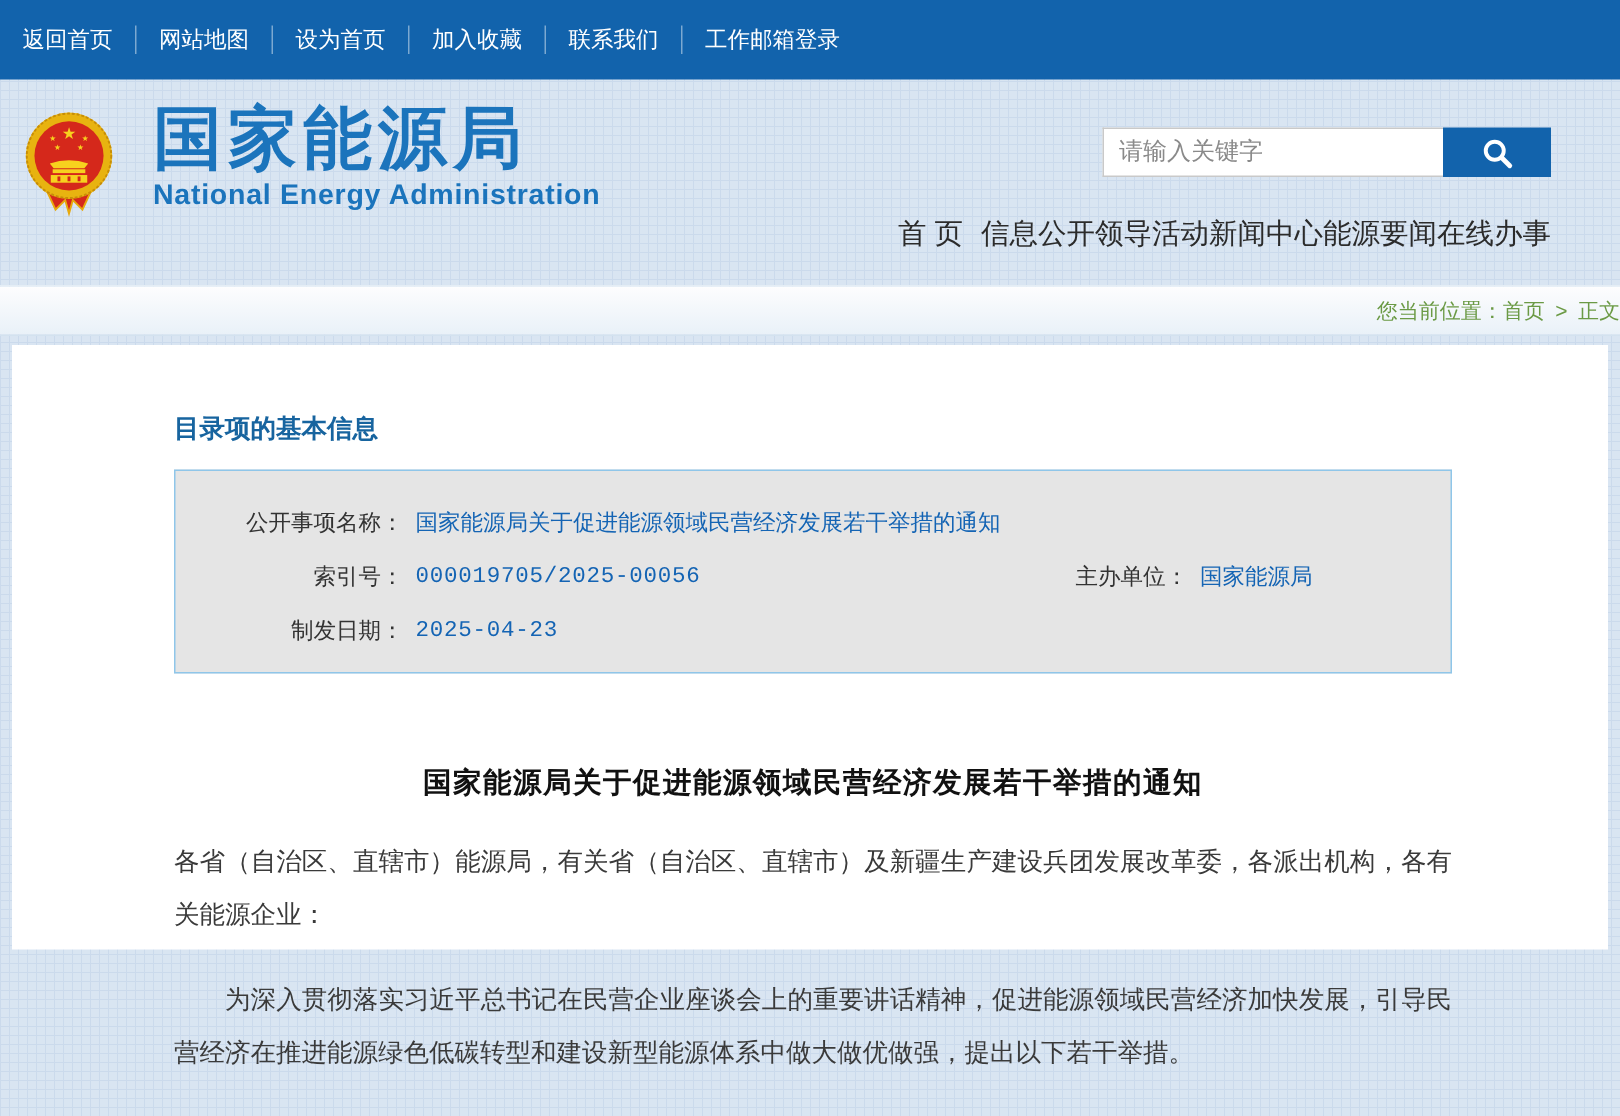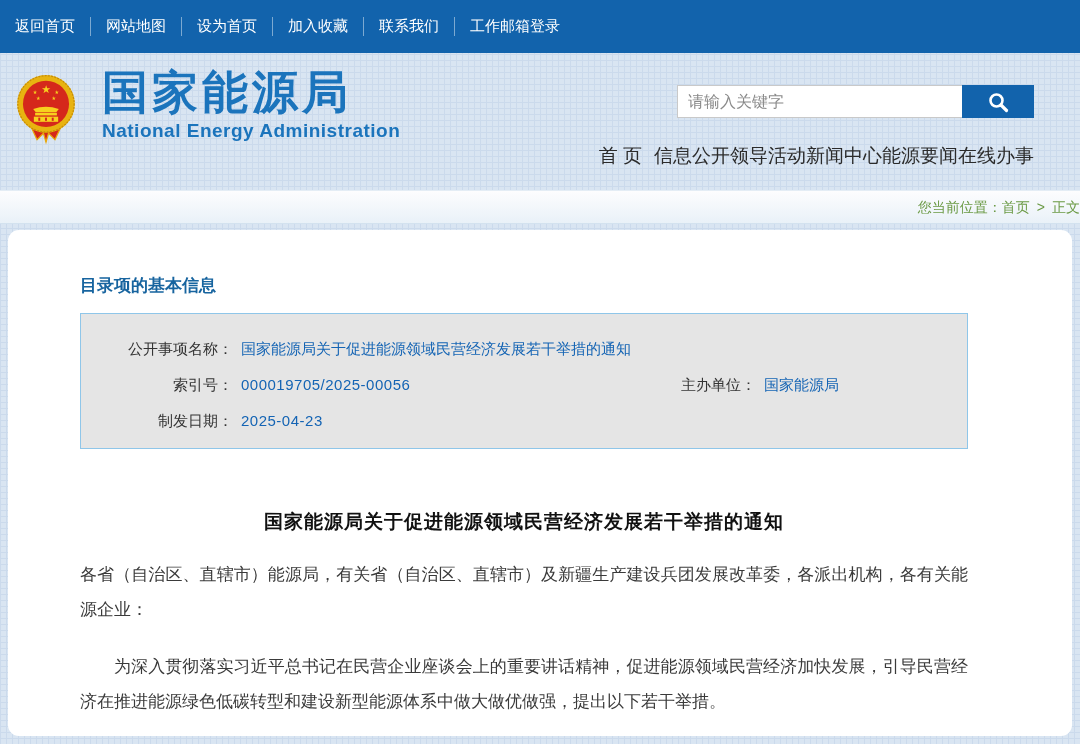--- a/index.html
+++ b/index.html
@@ -31,21 +31,21 @@
   .brand { margin-left:24px; }
   .brand-cn {
     color:#1b74bc; font-size:46px; font-weight:bold; letter-spacing:4px; line-height:1.1;
   }
   .brand-en {
     color:#1b74bc; font-size:19px; font-weight:bold; letter-spacing:0.5px; margin-top:2px;
   }
   .banner-right { position:absolute; right:46px; top:32px; text-align:right; }
   .search-row { display:flex; justify-content:flex-end; }
   .search-input {
-    width:285px; height:33px; border:1px solid #c9c9c9; border-right:none;
+    width:227px; height:33px; border:1px solid #c9c9c9; border-right:none;
     background:#ffffff; font-size:16px; padding:0 10px; color:#333; outline:none;
     font-family:"Liberation Sans", sans-serif;
   }
   .search-input::placeholder { color:#8a8a8a; }
   .search-btn {
     width:72px; height:33px; background:#1263ac; border:none; cursor:pointer;
     display:flex; align-items:center; justify-content:center;
   }
   .nav-row {
     margin-top:25px; display:flex; justify-content:flex-end; 
@@ -60,35 +60,34 @@
     height:34px; line-height:33px;
     background:linear-gradient(#fdfdfe, #e9f1f8);
     border-top:1px solid #e4edf5; border-bottom:1px solid #d3e2ef;
     padding-left:26px; font-size:14px; color:#6b9a45;text-align:right;
   }
   .crumbbar a { color:#6b9a45; text-decoration:none; cursor:pointer; }
   .crumbbar .sep { margin:0 7px; }
 
   
   .content {
-    margin:6px 8px 0 8px; background:#ffffff; height:506px;
-    padding:44px 104px 20px 72px;
-    border-radius:11px;
+    margin:6px 8px 0 8px; background:#ffffff; height:403px;
+    padding:44px 104px 20px 108px;
   }
   .section-title { color:#17649f; font-size:17px; font-weight:bold; margin-bottom:16px; }
 
   .info-box {
     border:1px solid #8fc6e9; background:#e5e5e5;
     padding:10px 12px 16px 4px;
   }
   .info-row { display:flex; align-items:flex-start; margin-top:14px; font-size:15px; line-height:22px; }
   .info-label { width:148px; text-align:right; color:#333; flex:none; }
   .info-label.second { width:215px; }
   .info-value { color:#1464b4; margin-left:8px; }
-  .info-value.num { font-family:Liberation Sans, sans-serif; letter-spacing:0.5px; }
+  .info-value.num { font-family:Liberation Mono, monospace; letter-spacing:0.5px; }
   .info-value.w1 { width:300px; flex:none; }
 
   .doc-title {
     margin-top:60px; text-align:center; color:#111;
     font-family:"Liberation Serif", serif;
     font-size:19px; font-weight:bold; letter-spacing:1px;
   }
   .doc-number {
     margin-top:26px; text-align:center; color:#222;
     font-family:"Liberation Serif", serif; font-style:italic; font-size:15px;

